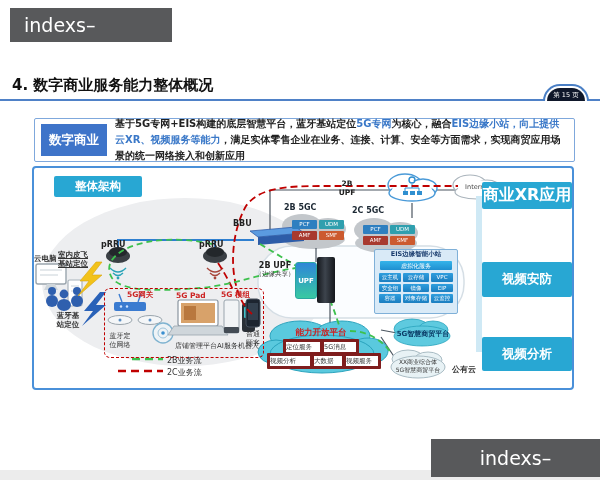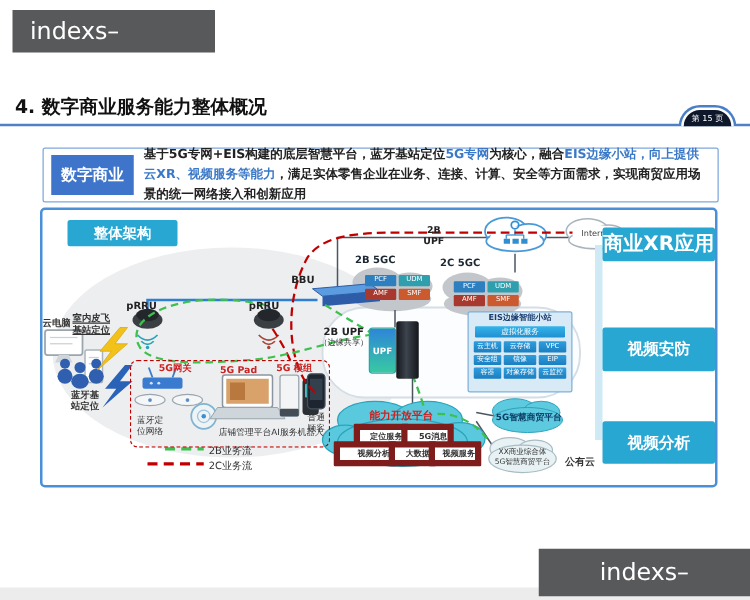--- a/index.html
+++ b/index.html
@@ -18,22 +18,22 @@
              width:66px;min-width:66px;height:32px;display:flex;align-items:center;justify-content:center;margin:0 8px 0 6px;}
   .hdr-text{font-size:10px;line-height:1.62;font-weight:bold;padding-right:8px;}
   .panel{border:2px solid #4a90d9;border-radius:4px;}
   .teal-box{background:#28a7d3;color:#fff;font-weight:bold;text-align:center;border-radius:2px;
             display:flex;align-items:center;justify-content:center;z-index:3;}
   .lbl{z-index:3;color:#333;}
   .b{font-weight:bold;}
   .red-t{color:#cc2222;font-weight:bold;}
   .chip{position:absolute;color:#fff;font-size:5.5px;text-align:center;line-height:9px;border-radius:1px;z-index:3;}
   .nf-pcf{background:#2e7fc0;} .nf-udm{background:#2f9fae;} .nf-amf{background:#a8392e;} .nf-smf{background:#cc5a2f;}
-  .cap-box{position:absolute;background:#fff;border:5px solid #7f1d1d;font-size:6.5px;color:#333;
-           text-align:right;line-height:10px;z-index:4;border-radius:1px;font-weight:bold;}
+  .cap-box{position:absolute;background:#fff;border:3px solid #7f1d1d;font-size:6.5px;color:#333;
+           text-align:left;line-height:10px;z-index:4;border-radius:1px;}
   .eis-panel{background:#d9eaf7;border:1px solid #7fb0d8;border-radius:2px;z-index:3;}
   .eis-title{font-size:6.5px;font-weight:bold;color:#1a3c6e;text-align:center;padding-top:0;}
   .eis-bar{margin:2px 5px;height:9px;background:linear-gradient(180deg,#35b4ea,#1f8fd0);
            color:#fff;font-size:6px;text-align:center;line-height:9px;border-radius:1px;}
   .eis-grid{display:grid;grid-template-columns:1fr 1.2fr 1fr;gap:2px;padding:1px 4px;}
   .eis-chip{background:linear-gradient(180deg,#2f9ede,#1b7ec0);color:#fff;font-size:5.5px;
             text-align:center;line-height:8.5px;border-radius:1px;height:8.5px;}
   .upf-box{background:linear-gradient(180deg,#2e86d8,#38c9a2);border:1px solid #2aa7a0;border-radius:3px;
            color:#fff;font-weight:bold;font-size:7px;display:flex;align-items:center;justify-content:center;z-index:3;}
   .server{background:linear-gradient(90deg,#14171c,#3d444d 45%,#14171c);border-radius:2px;z-index:3;}

